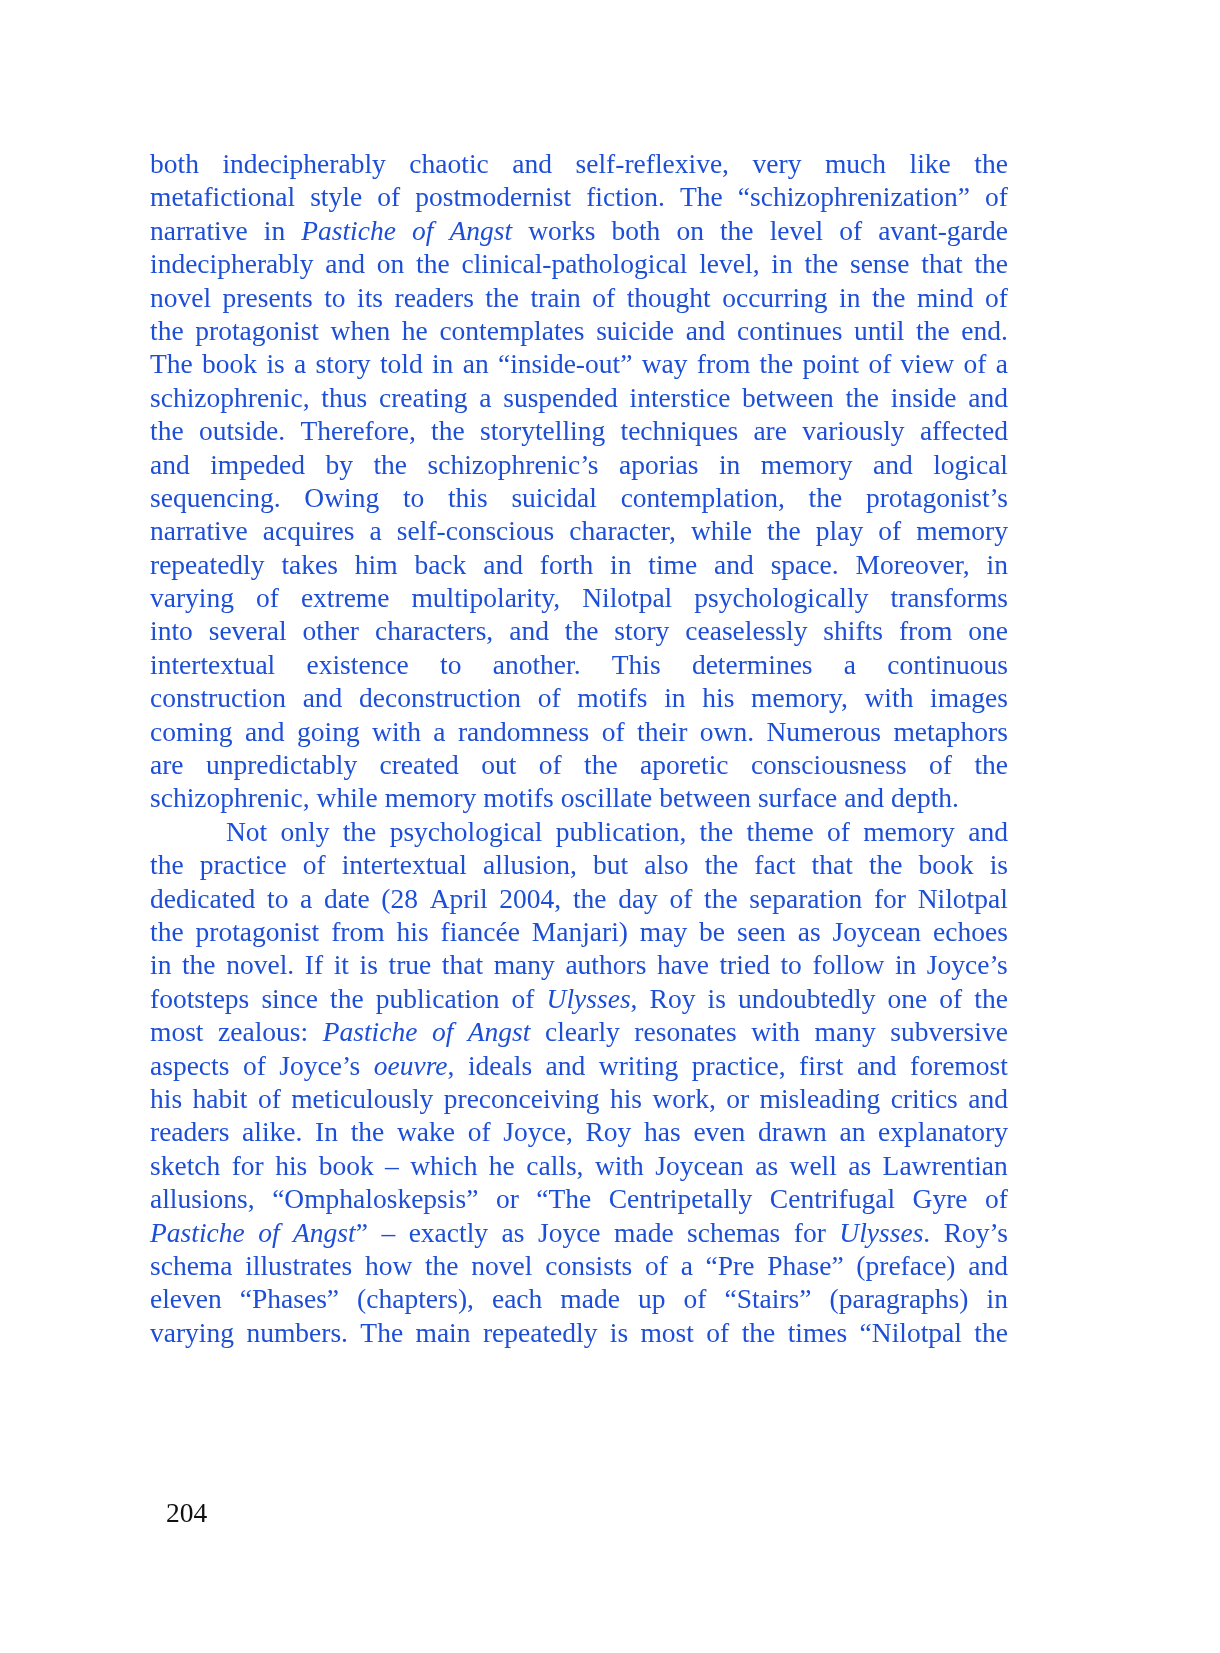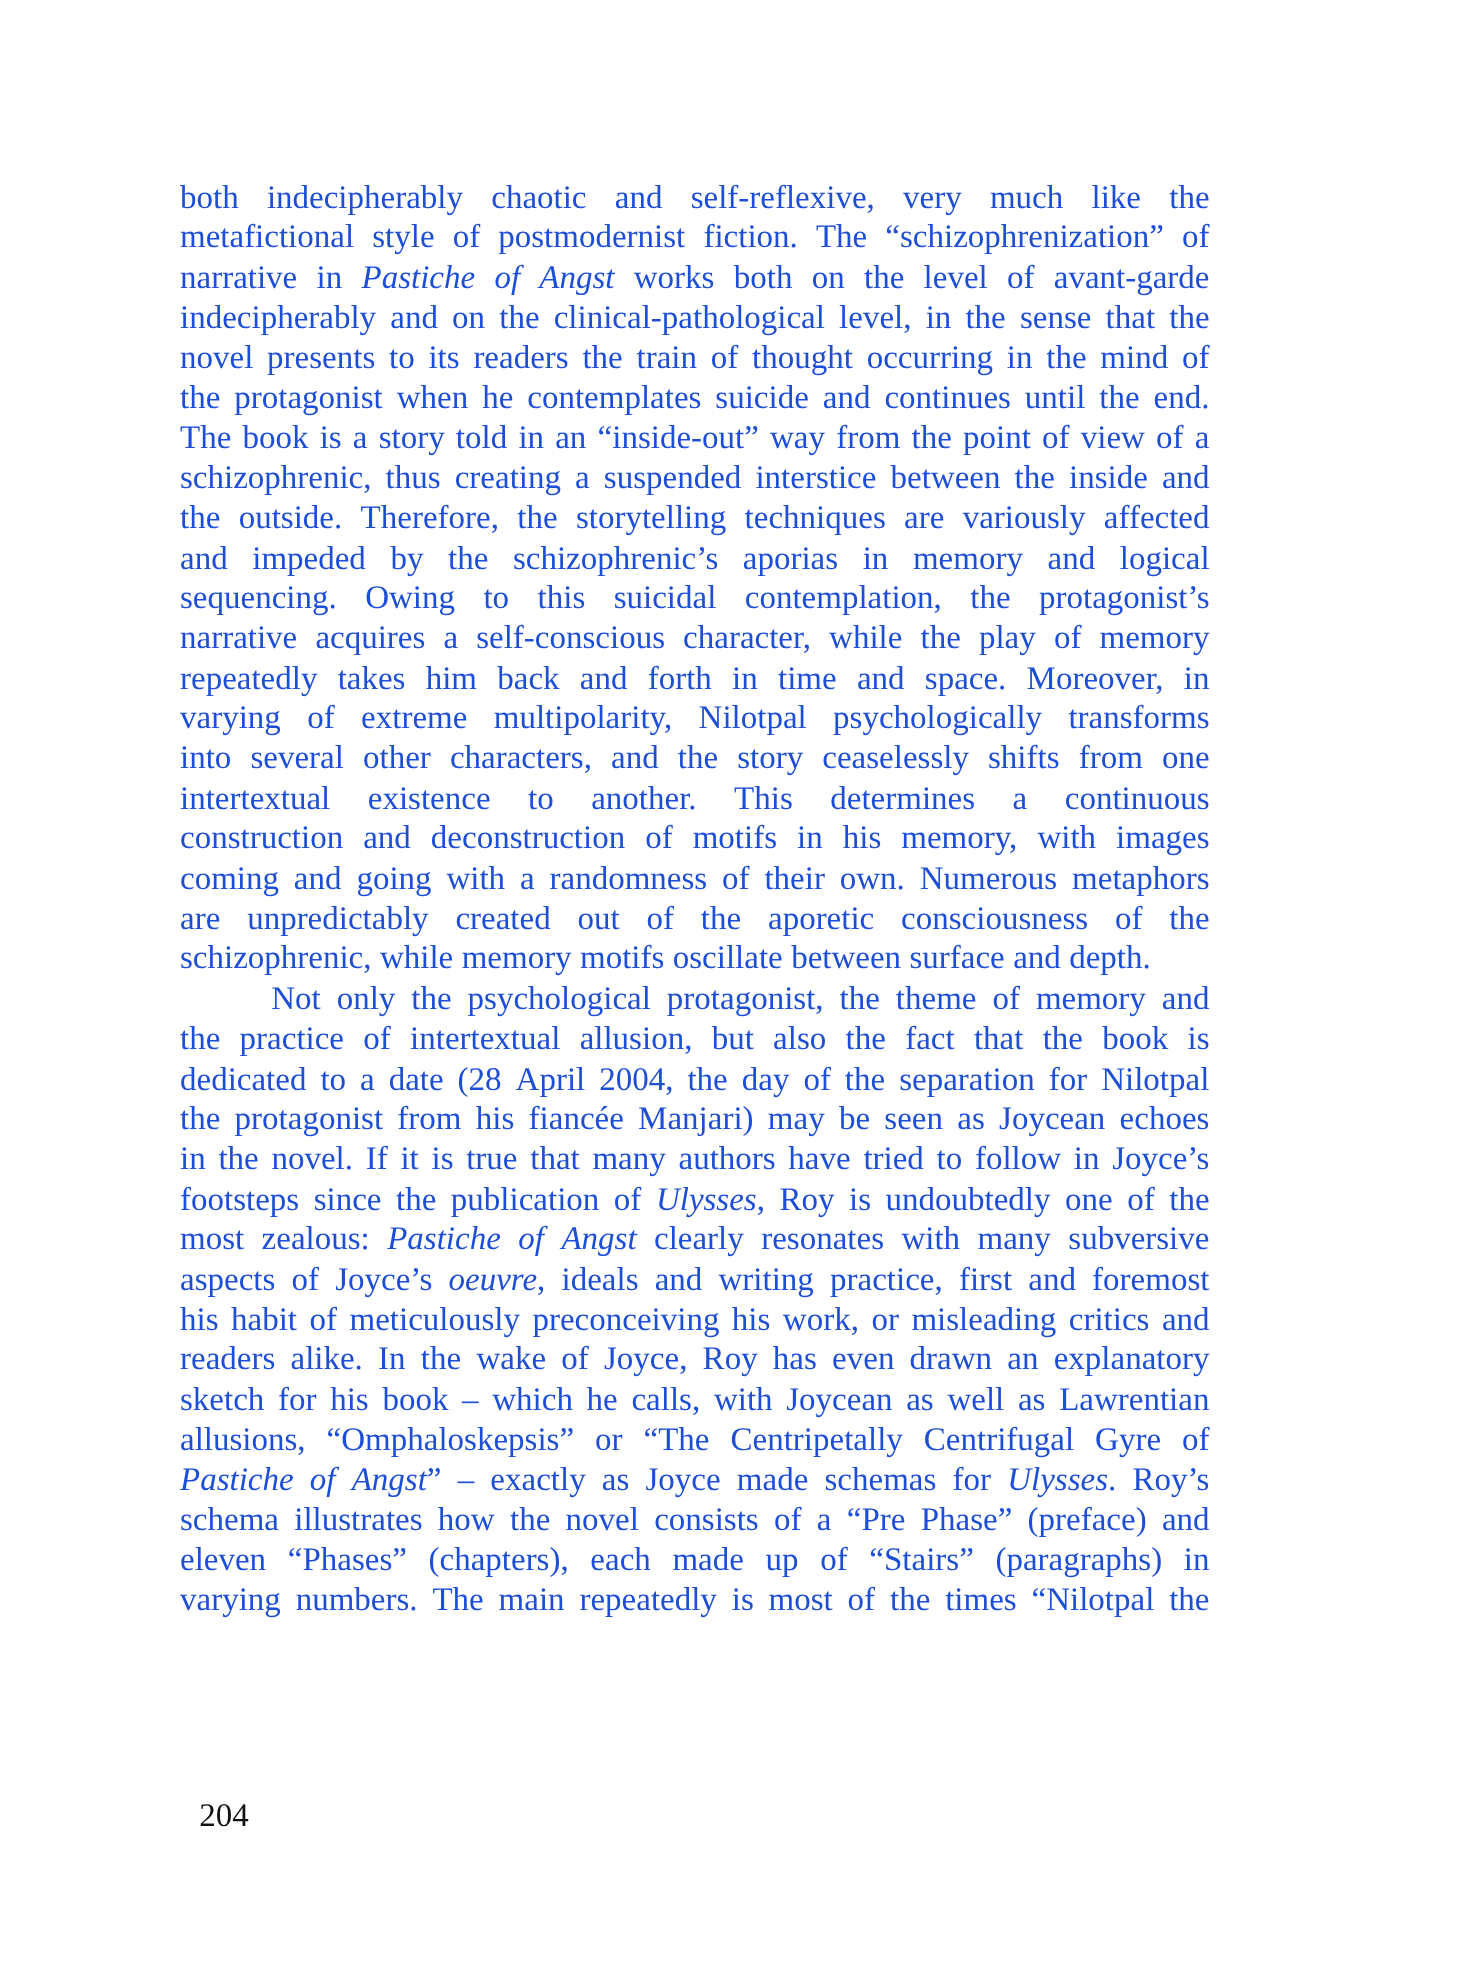--- a/index.html
+++ b/index.html
@@ -316,21 +316,21 @@
         </div>
       </div>
     </div>
     <div>
       <div class="line indent">
         <div class="justify-wrap">
           <span class="seg">Not</span>
           <span class="seg">only</span>
           <span class="seg">the</span>
           <span class="seg">psychological</span>
-          <span class="seg">protagonist,</span>
+          <span class="seg">publication,</span>
           <span class="seg">the</span>
           <span class="seg">theme</span>
           <span class="seg">of</span>
           <span class="seg">memory</span>
           <span class="seg">and</span>
         </div>
       </div>
       <div class="line">
         <div class="justify-wrap">
           <span class="seg">the</span>

